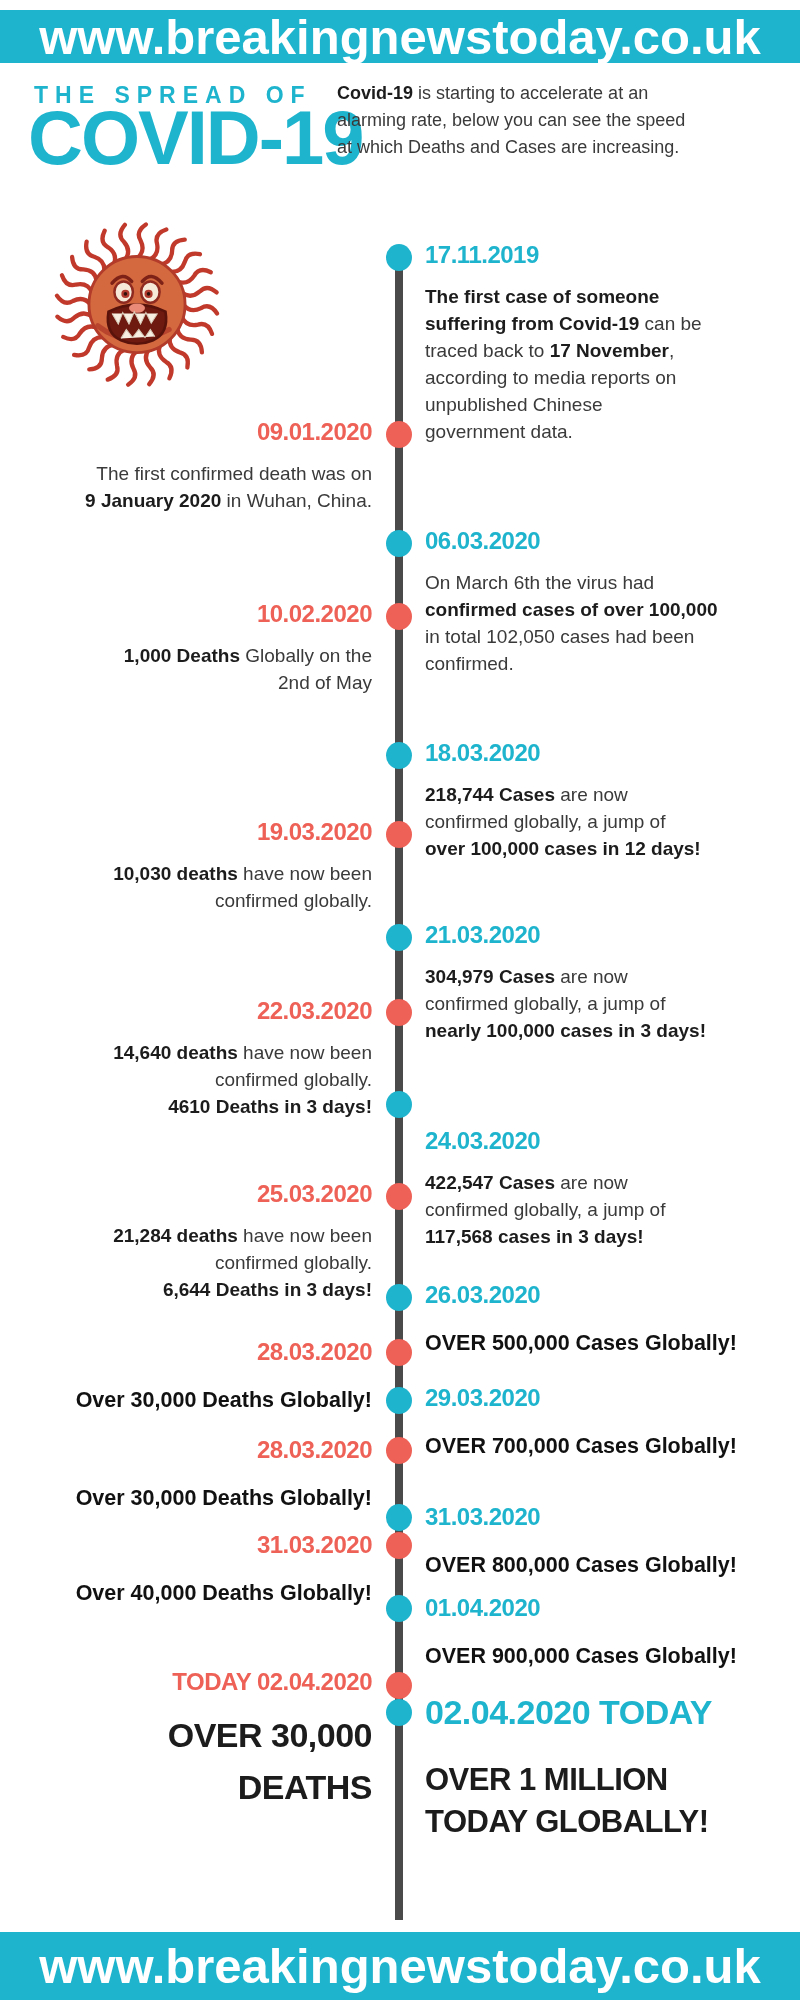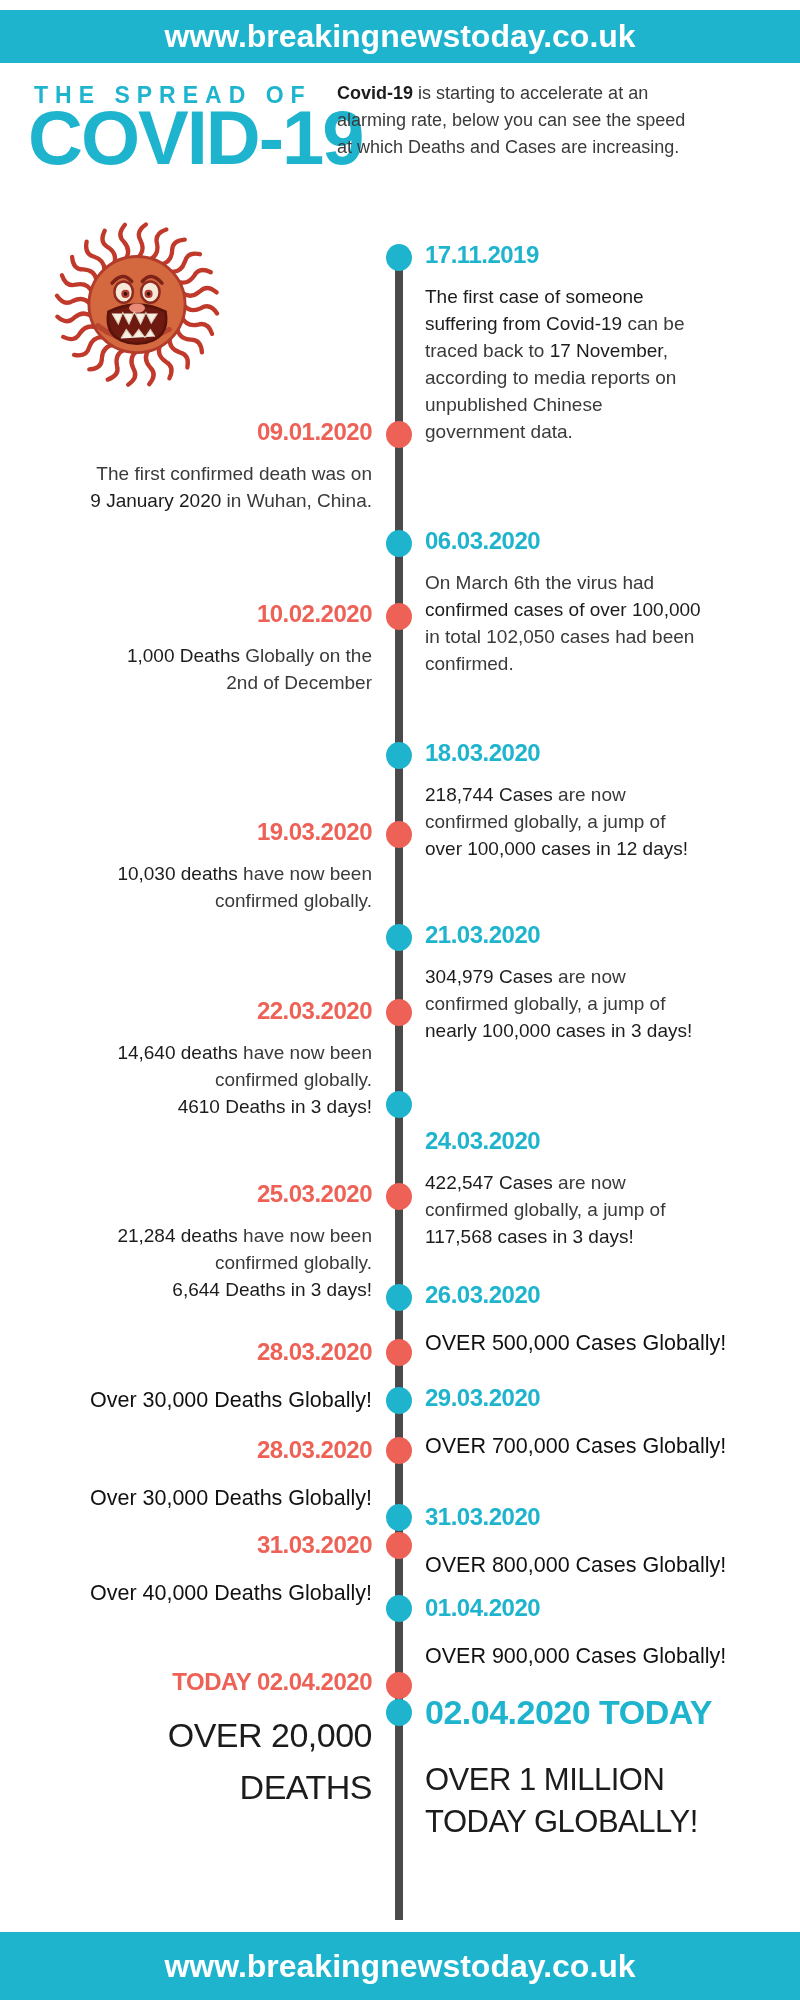--- a/index.html
+++ b/index.html
@@ -6,42 +6,42 @@
     --teal:#1FB4CE; --red:#EE6156; --line:#4A4A4A; --text:#3A3A3A; --bold:#1C1C1C;
   }
   *{margin:0;padding:0;box-sizing:border-box;}
   html,body{background:#fff;}
   body{font-family:"Liberation Sans",sans-serif;}
   .page{position:relative;width:800px;height:2000px;background:#ffffff;overflow:hidden;}
 
   .banner{position:absolute;left:0;width:800px;background:var(--teal);display:flex;align-items:center;justify-content:center;}
   .banner.top{top:10px;height:53px;}
   .banner.bottom{top:1932px;height:68px;}
-  .banner .url{color:#ffffff;font-size:32px;font-weight:700;letter-spacing:0px;}
+  .banner .url{color:#ffffff;font-size:49px;font-weight:700;letter-spacing:0px;}
 
   .kicker{position:absolute;left:34px;top:82px;color:var(--teal);font-size:23px;font-weight:700;letter-spacing:7px;}
   .big-title{position:absolute;left:28px;top:100px;color:var(--teal);font-size:76px;font-weight:800;letter-spacing:-2px;line-height:1.0;}
   .intro{position:absolute;left:337px;top:80px;width:400px;font-size:18px;line-height:1.5;color:var(--text);}
   .intro strong{color:var(--bold);}
 
   .virus{position:absolute;left:48px;top:212px;width:178px;height:178px;}
 
   .tl-line{position:absolute;left:395px;top:255px;width:8px;height:1665px;background:var(--line);}
   .dot{position:absolute;left:386px;width:26px;height:27px;border-radius:50%;}
   .dot.teal-bg{background:var(--teal);}
   .dot.red-bg{background:var(--red);}
 
   .entry{position:absolute;}
   .entry .date{font-size:24px;font-weight:800;line-height:40px;letter-spacing:-0.5px;}
   .entry.right{left:425px;width:360px;text-align:left;}
   .entry.left{right:428px;width:366px;text-align:right;}
   .entry.right .date{color:var(--teal);}
   .entry.left .date{color:var(--red);}
   .entry .body{margin-top:9px;font-size:19px;line-height:1.42;color:var(--text);}
-  .entry .body strong{color:var(--bold);font-weight:400;}
+  .entry .body strong{color:var(--bold);font-weight:700;}
   .entry.shout .body{margin-top:13px;font-size:21.5px;}
   .entry.shout .body strong{color:#111;}
   .entry.xl-left .body{margin-top:8px;font-size:34px;line-height:1.52;letter-spacing:-0.5px;}
   .entry.xl-right{width:375px;}
   .entry.xl-right .date{font-size:34px;line-height:49px;}
   .entry.xl-right .body{margin-top:22px;font-size:31px;line-height:1.35;letter-spacing:-0.5px;}
 </style>
 </head>
 <body>
 
@@ -113,21 +113,21 @@
         <div class="body"><span>The first confirmed death was on</span><br><strong>9 January 2020</strong><span> in Wuhan, China.</span></div>
       </div>
       <div class="dot red-bg" style="top: 421px;"></div>
       <div class="entry right" style="top: 521px;">
         <div class="date">06.03.2020</div>
         <div class="body"><span>On March 6th the virus had</span><br><strong>confirmed cases of over 100,000</strong><br><span>in total 102,050 cases had been</span><br><span>confirmed.</span></div>
       </div>
       <div class="dot teal-bg" style="top: 530px;"></div>
       <div class="entry left" style="top: 594px;">
         <div class="date">10.02.2020</div>
-        <div class="body"><strong>1,000 Deaths</strong><span> Globally on the</span><br><span>2nd of December</span></div>
+        <div class="body"><strong>1,000 Deaths</strong><span> Globally on the</span><br><span>2nd of May</span></div>
       </div>
       <div class="dot red-bg" style="top: 603px;"></div>
       <div class="entry right" style="top: 733px;">
         <div class="date">18.03.2020</div>
         <div class="body"><strong>218,744 Cases</strong><span> are now</span><br><span>confirmed globally, a jump of</span><br><strong>over 100,000 cases in 12 days!</strong></div>
       </div>
       <div class="dot teal-bg" style="top: 742px;"></div>
       <div class="entry left" style="top: 812px;">
         <div class="date">19.03.2020</div>
         <div class="body"><strong>10,030 deaths</strong><span> have now been</span><br><span>confirmed globally.</span></div>
@@ -183,21 +183,21 @@
         <div class="body"><strong>Over 40,000 Deaths Globally!</strong></div>
       </div>
       <div class="dot red-bg" style="top: 1532px;"></div>
       <div class="entry right shout" style="top: 1588px;">
         <div class="date">01.04.2020</div>
         <div class="body"><strong>OVER 900,000 Cases Globally!</strong></div>
       </div>
       <div class="dot teal-bg" style="top: 1595px;"></div>
       <div class="entry left xl-left" style="top: 1662px;">
         <div class="date">TODAY 02.04.2020</div>
-        <div class="body"><strong>OVER 20,000</strong><br><strong>DEATHS</strong><br></div>
+        <div class="body"><strong>OVER 30,000</strong><br><strong>DEATHS</strong><br></div>
       </div>
       <div class="dot red-bg" style="top: 1672px;"></div>
       <div class="entry right xl-right" style="top: 1688px;">
         <div class="date">02.04.2020 TODAY</div>
         <div class="body"><strong>OVER 1 MILLION</strong><br><strong>TODAY GLOBALLY!</strong></div>
       </div>
       <div class="dot teal-bg" style="top: 1699px;"></div>
     </div>
 
   <div class="banner bottom">

